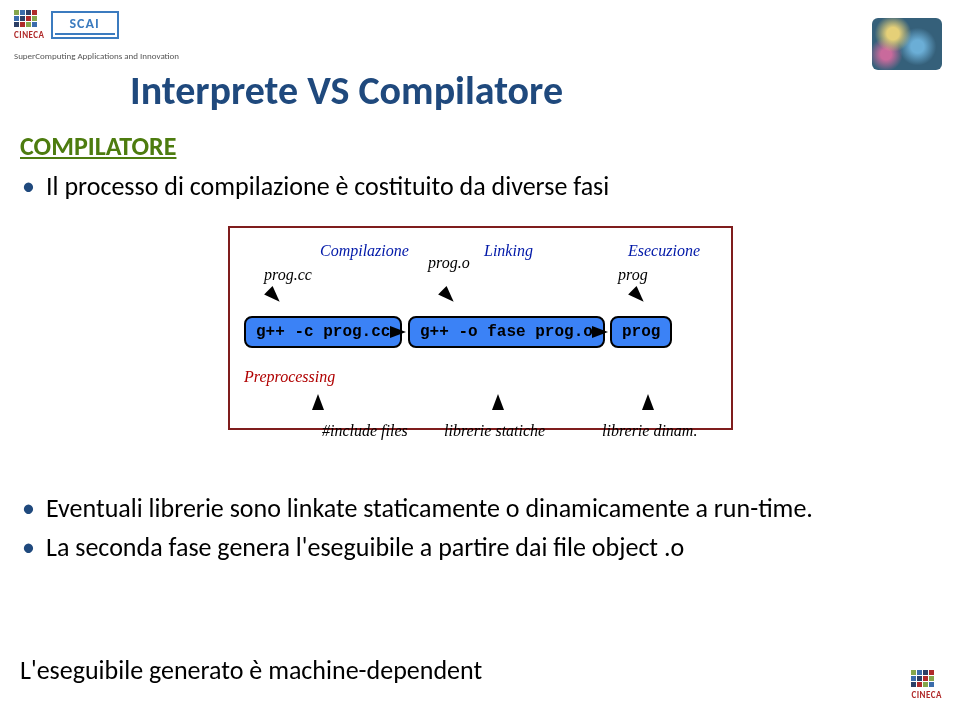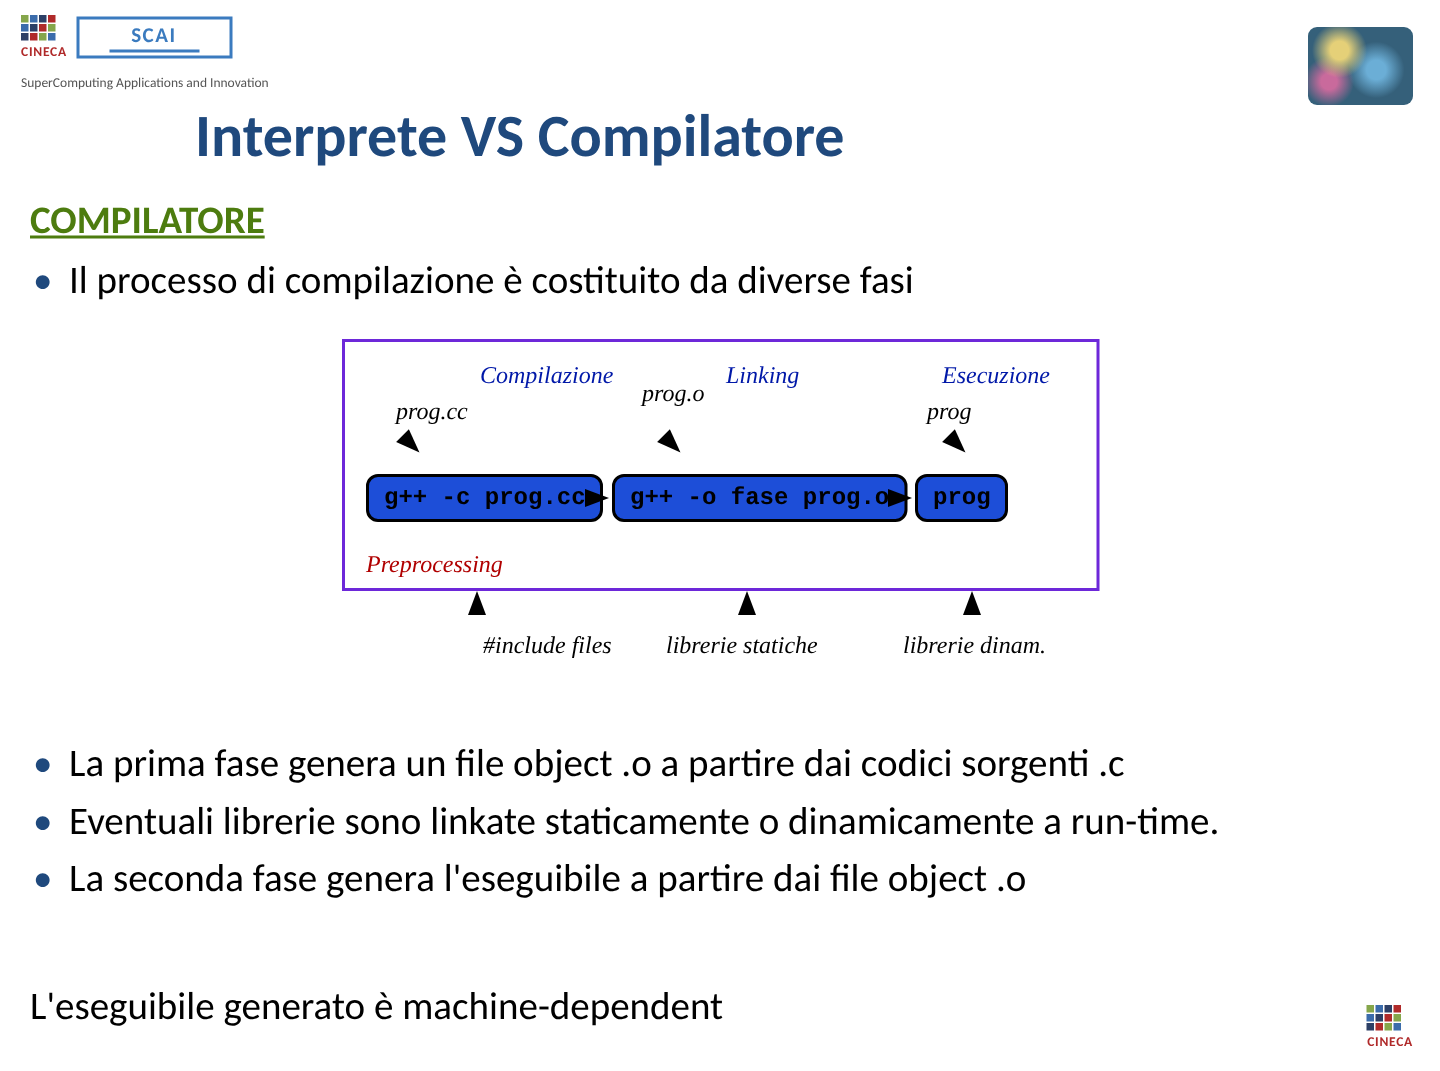--- a/index.html
+++ b/index.html
@@ -32,21 +32,21 @@
     flex-direction: column;
     gap: 1px;
   }
   .cb { width: 5px; height: 5px; }
   .c-green { background: #85a64b; }
   .c-blue  { background: #3b6cab; }
   .c-navy  { background: #2c3f66; }
   .c-red   { background: #b02a2a; }
   .cineca-text { font-size: 9px; font-weight: bold; color: #b02a2a; letter-spacing: .5px; margin-top:2px;}
   .scai-box {
-    width: 104px;
+    width: 68px;
     height: 28px;
     border: 2px solid #3b7bbf;
     display: flex;
     flex-direction: column;
     align-items: center;
     justify-content: center;
   }
   .scai-text { font-size: 14px; font-weight: bold; color: #3b7bbf; letter-spacing: 1px;}
   .scai-bar { height: 2px; background: #3b7bbf; width: 60px; margin-top:1px;}
   .logo-sub {
@@ -115,38 +115,38 @@
     font-size: 26px;
     color: #000;
   }
 
   
   .diagram-wrap {
     position: absolute;
     top: 226px;
     left: 228px;
     width: 505px;
-    height: 168px;
-    border: 2px solid #6d28d9;
+    height: 204px;
+    border: 2px solid #7f1d1d;
     background: #fff;
   }
   .diag {
     position: absolute;
     font-family: "Times New Roman", serif;
   }
   .stage { color: #0018a8; font-size: 16px; font-style: italic; }
   .fname { color: #000; font-size: 16px; font-style: italic; }
   .cmdbox {
     border: 2px solid #000;
     border-radius: 8px;
     padding: 5px 10px;
     font-family: "Courier New", monospace;
     font-size: 16px;
     font-weight: bold;
-    background: #1d4ed8;
+    background: #3b82f6;
   }
   .arrow-up {
     width: 0; height: 0;
     border-left: 6px solid transparent;
     border-right: 6px solid transparent;
     border-bottom: 16px solid #000;
   }
   .arrow-right {
     width: 0; height: 0;
     border-top: 6px solid transparent;
@@ -249,21 +249,20 @@
   <div class="diag" style="top:166px; left:412px;">
       <div class="arrow-up"></div>
     </div>
 
   <div class="diag fname" style="top:194px; left:44px;margin-left:48px;">#include files</div>
   <div class="diag fname" style="top:194px; left:214px;">librerie statiche</div>
   <div class="diag fname" style="top:194px; left:372px;">librerie dinam.</div>
 </div>
 
 <ul class="bullets bullets-2">
-  <li>La prima fase genera un file object .o a partire dai codici sorgenti .c</li>
   <li>Eventuali librerie sono linkate staticamente o dinamicamente a run-time.</li>
   <li>La seconda fase genera l'eseguibile a partire dai file object .o</li>
 </ul>
 
 <div class="footer-line">L'eseguibile generato è machine-dependent</div>
 
 <div class="logo-br">
   <div class="cineca-mark">
     <div class="cineca-blocks">
       <div class="cineca-col">

